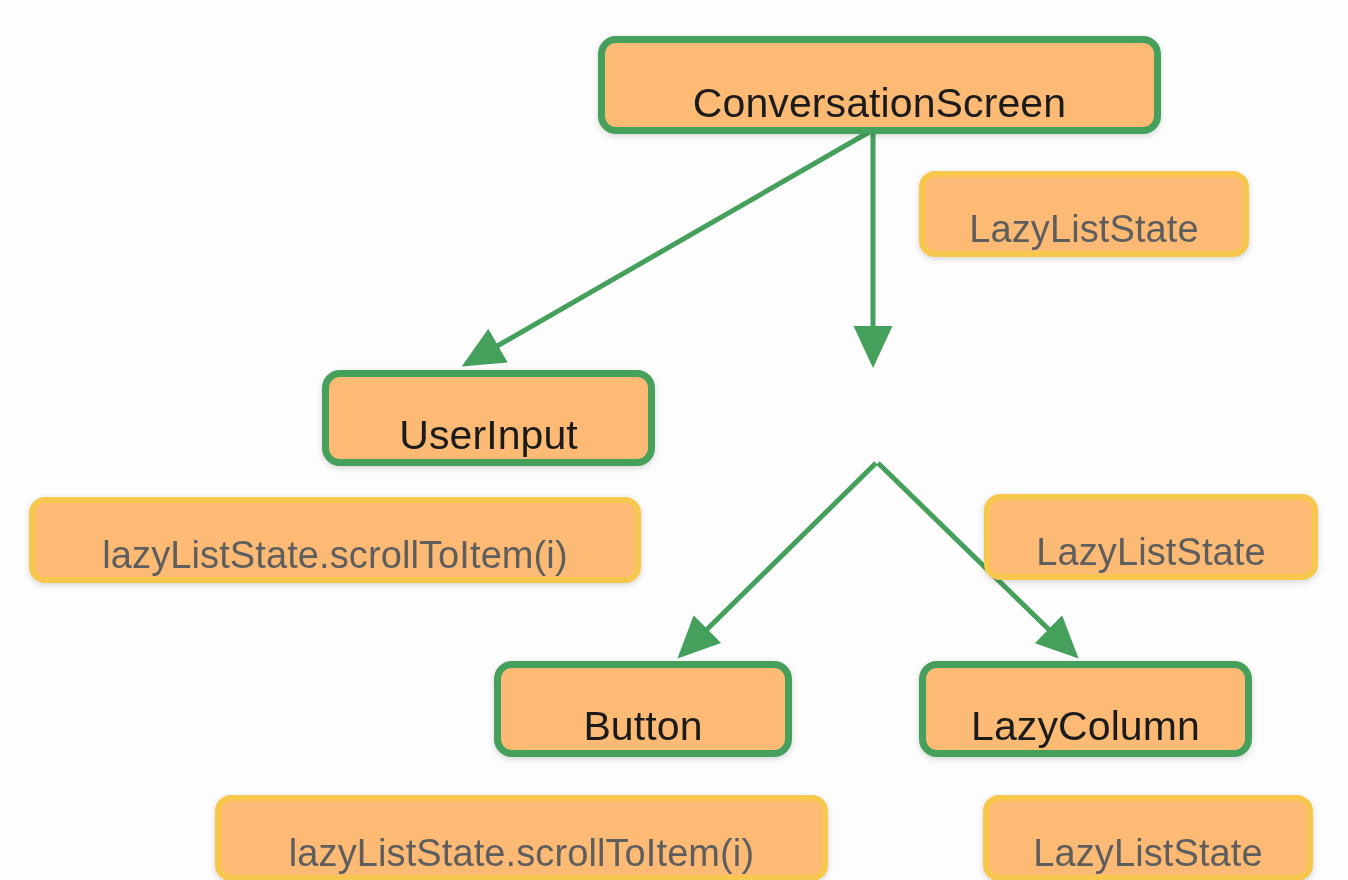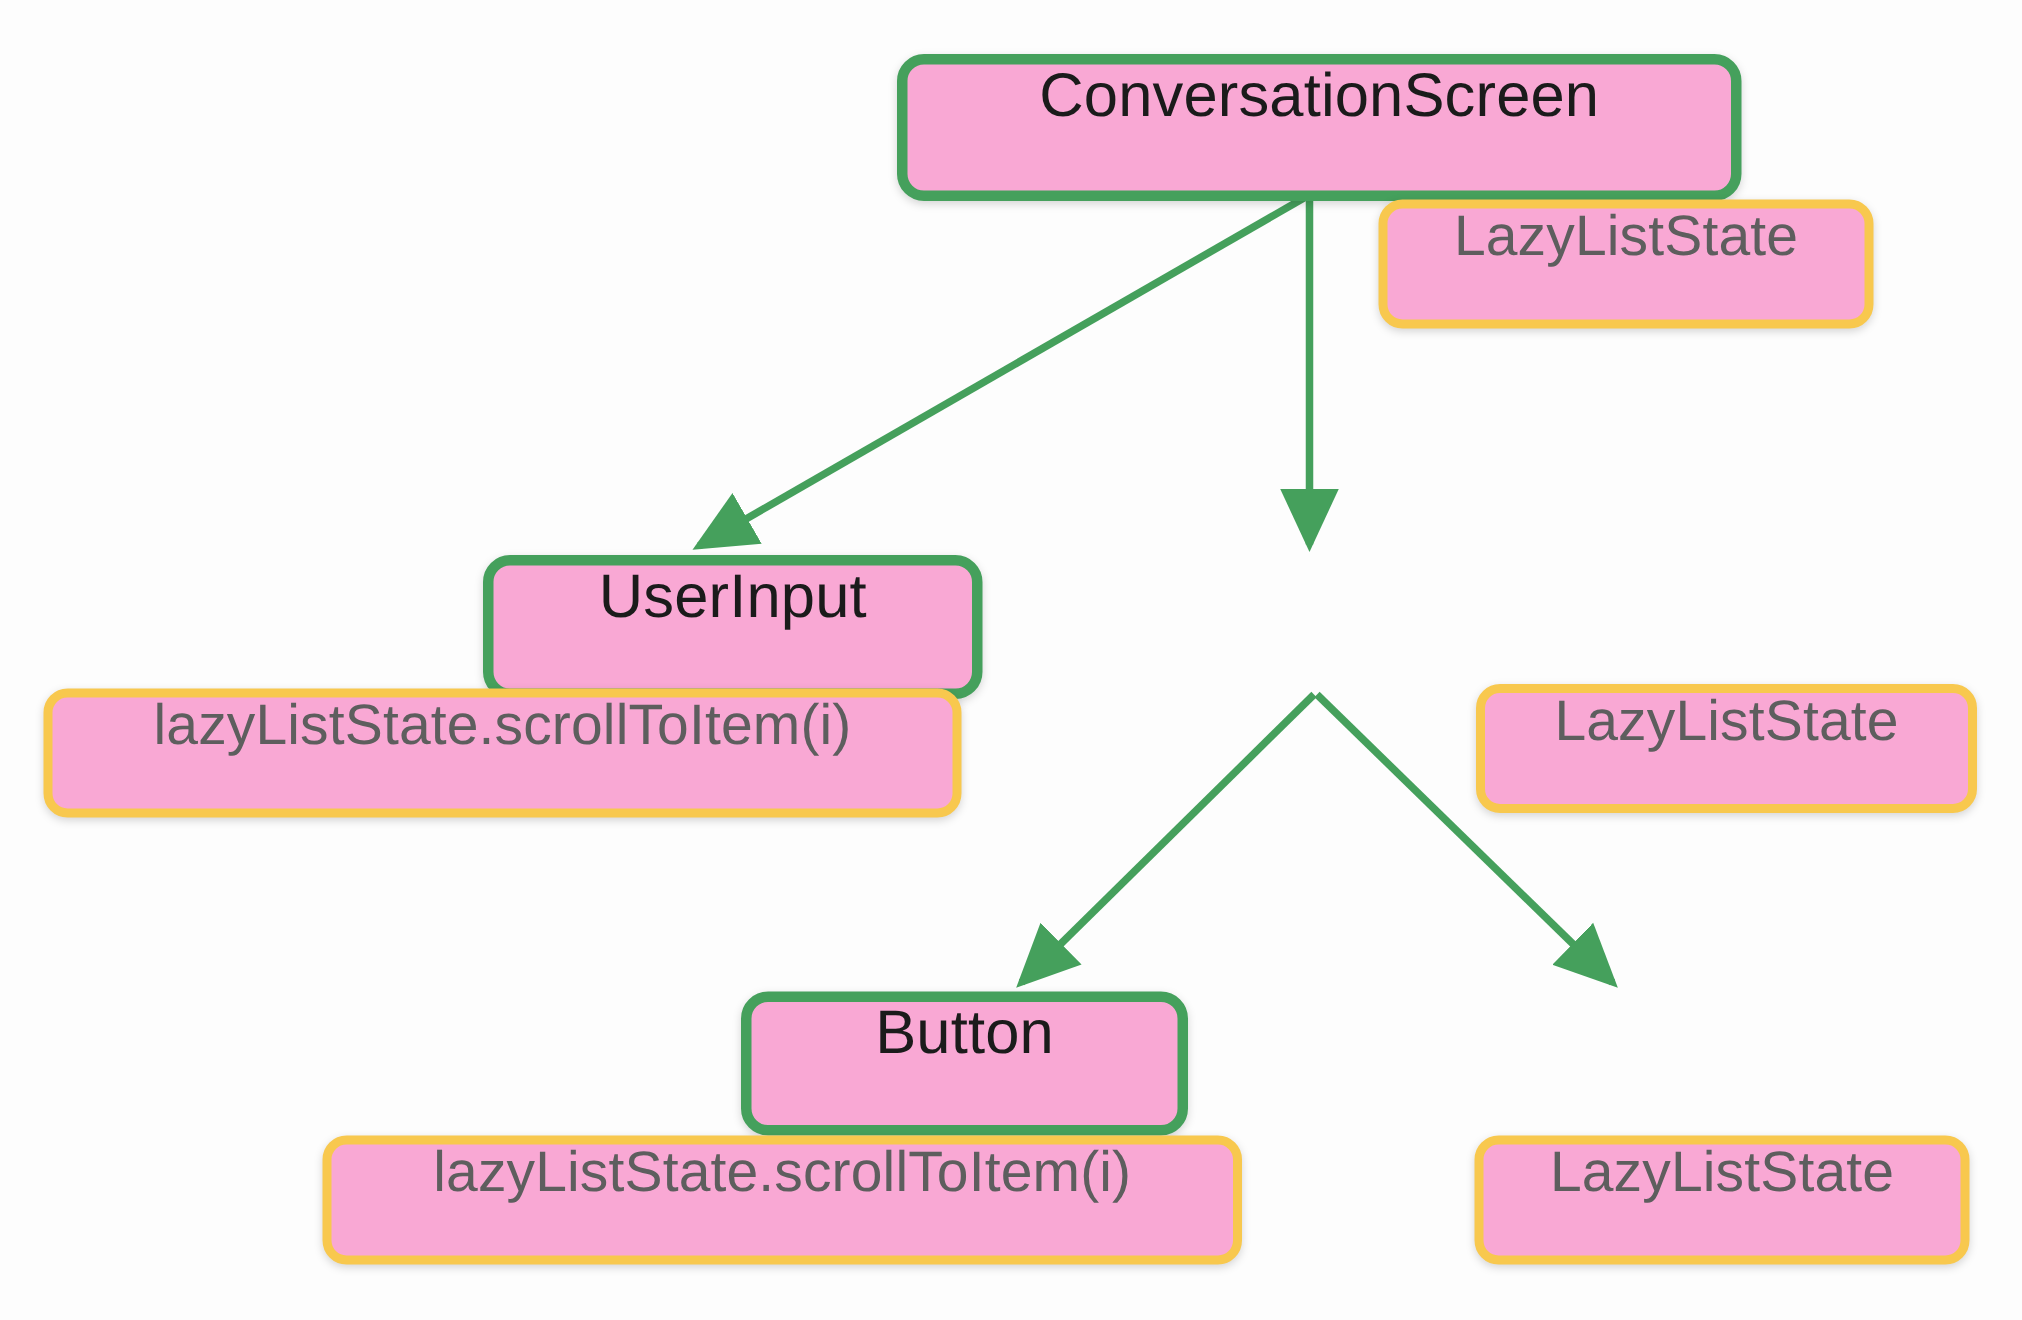--- a/index.html
+++ b/index.html
@@ -26,43 +26,44 @@
     left: 0;
     top: 0;
     width: 1348px;
     height: 880px;
     z-index: 1;
     pointer-events: none;
   }
   .node {
     position: absolute;
     box-sizing: border-box;
-    background: #f9a8d4;
+    background: #fdba74;
     border-radius: 18px;
     display: flex;
-    align-items: flex-start;
+    align-items: flex-end;
     justify-content: center;
     text-align: center;
     white-space: nowrap;
     filter: drop-shadow(0px 2px 3px rgba(0,0,0,0.16));
   }
   .node.component {
     border: 7px solid #45a05c;
     color: #1b1b1b;
     font-size: 41px;
     letter-spacing: 0.1px;
     z-index: 3;
   }
   .node.state {
     border: 6px solid #f8c84e;
     color: #5e5e5e;
     font-size: 38px;
     letter-spacing: 0.1px;
     z-index: 4;
     border-radius: 16px;
+    margin-top: 38px;
   }
   .node .label {
     display: block;
     line-height: 1;
     padding-bottom: 3px;
   }
 </style>
 </head>
 <body>
 
@@ -90,20 +91,23 @@
 
   <div class="node component" style="left:305px; top:370px; width:333px; height:96px;margin-left:17px;">
     <span class="label">UserInput</span>
   </div>
 
 
   <div class="node component" style="left:494px; top:661px; width:298px; height:96px;">
     <span class="label">Button</span>
   </div>
 
+  <div class="node component" style="left:919px; top:661px; width:333px; height:96px;">
+    <span class="label">LazyColumn</span>
+  </div>
 
   <div class="node state" style="left:919px; top:133px; width:330px; height:86px;">
     <span class="label">LazyListState</span>
   </div>
 
   <div class="node state" style="left:29px; top:459px; width:612px; height:86px;">
     <span class="label">lazyListState.scrollToItem(i)</span>
   </div>
 
   <div class="node state" style="left:984px; top:456px; width:334px; height:86px;">

